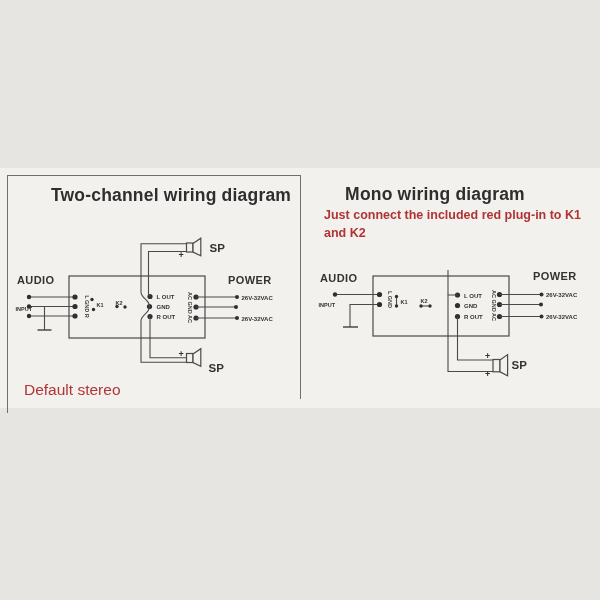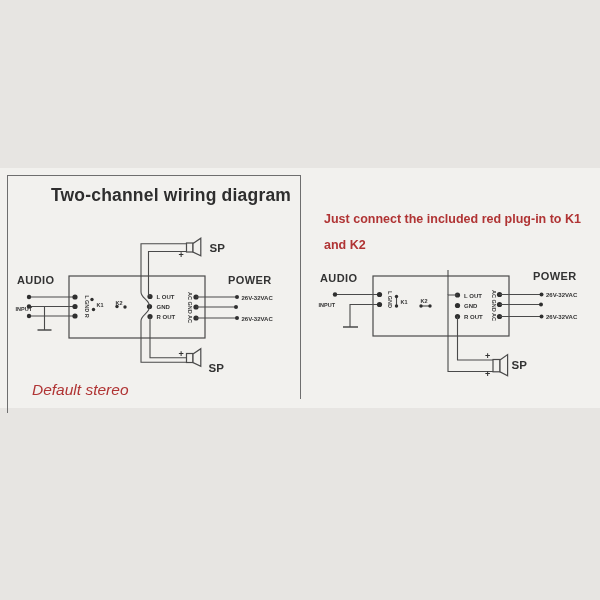--- a/index.html
+++ b/index.html
@@ -10,21 +10,21 @@
     color:#333;
   }
   .band{position:absolute;left:0;top:168px;width:600px;height:240px;background:#f2f1ee;}
   .bline{position:absolute;background:#6e6e6e;}
   .title{
     position:absolute;font-size:17.5px;font-weight:600;color:#2e2e2e;
     text-align:center;letter-spacing:.2px;
   }
   .note{
     position:absolute;left:324px;top:206px;width:260px;
-    font-size:12.5px;line-height:26px;color:#b03434;font-weight:600;
+    font-size:12.5px;line-height:18px;color:#b03434;font-weight:600;
   }
   .caption{position:absolute;font-size:15.5px;color:#b03434;}
   svg{position:absolute;overflow:visible;}
   svg text{fill:#333;font-family:"Liberation Sans","DejaVu Sans",sans-serif;}
   .wire{stroke:#4a4a4a;stroke-width:1.1;fill:none;}
   .thick{stroke:#4a4a4a;stroke-width:1.5;fill:none;}
   .box{stroke:#4a4a4a;stroke-width:1.2;fill:none;}
   .spk{stroke:#4a4a4a;stroke-width:1.2;fill:#f2f1ee;}
   .dot{fill:#2f2f2f;}
   .lbl{font-size:6px;font-weight:bold;}
@@ -37,26 +37,27 @@
 <body>
 
 <div class="page">
 
   <div class="band"></div>
   <div class="bline" style="left:7px;top:175px;width:293px;height:1px;"></div>
   <div class="bline" style="left:7px;top:175px;width:1px;height:238px;"></div>
   <div class="bline" style="left:300px;top:175px;width:1px;height:224px;"></div>
 
   <div class="title" style="left:0px;top:185px;width:300px;margin-left:21px;">Two-channel wiring diagram</div>
+  <div class="title" style="left:300px;top:184px;width:270px;">Mono wiring diagram</div>
 
   <div class="note">
     <div>Just connect the included red plug-in to K1 and K2</div>
   </div>
 
-  <div class="caption" style="left:32px;top:381px;font-style:italic;">Default stereo</div>
+  <div class="caption" style="left:24px;top:381px;">Default stereo</div>
 
   <svg style="left:0;top:170px;" width="300" height="245" viewBox="0 0 300 245">
 
     <g>
       <path class="wire" d="M29,127 H75 M29,136.5 H75 M29,146 H75"></path>
       <path class="wire" d="M44.5,136.5 V160"></path>
       <path class="thick" d="M37.5,160 H51.5"></path>
       <circle class="dot" cx="29" cy="127" r="2.2"></circle>
       <circle class="dot" cx="29" cy="136.5" r="2.2"></circle>
       <circle class="dot" cx="29" cy="146" r="2.2"></circle>

